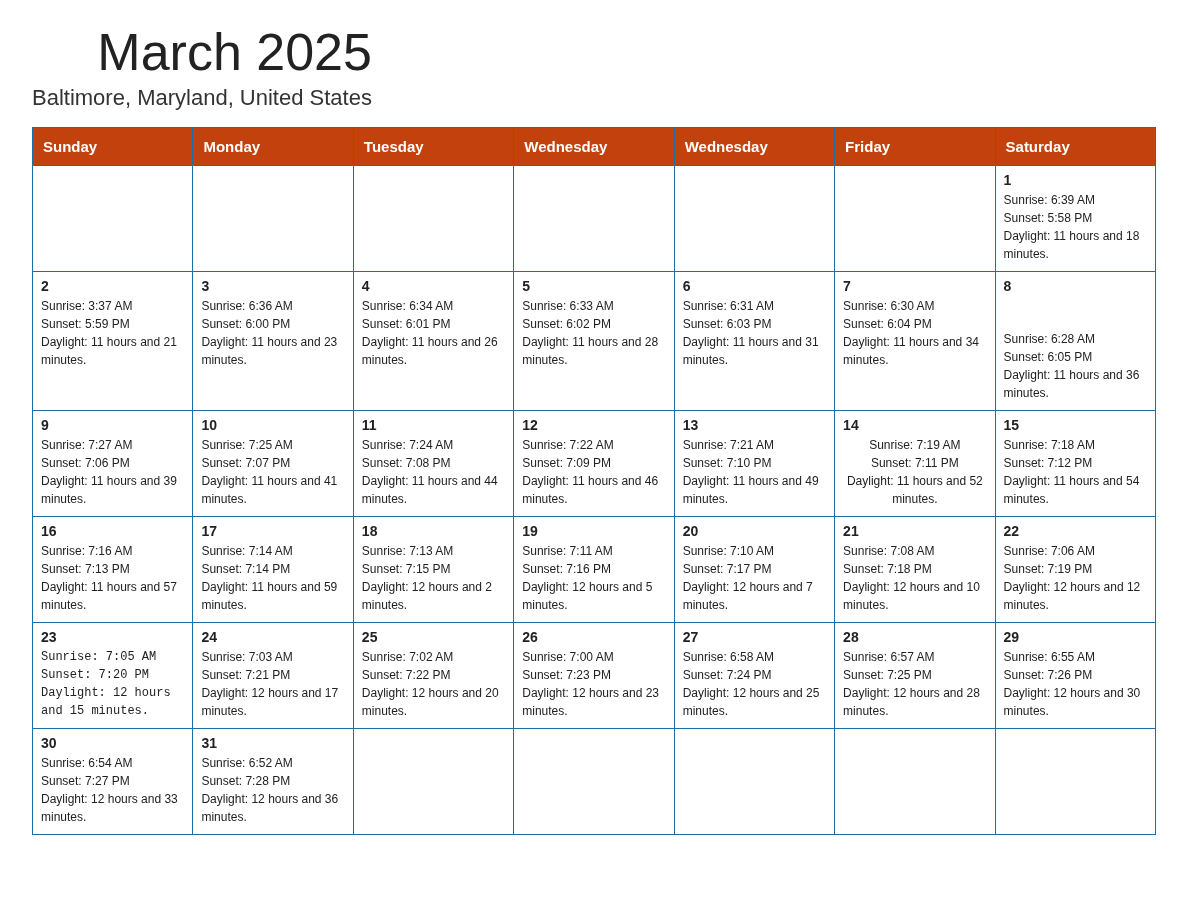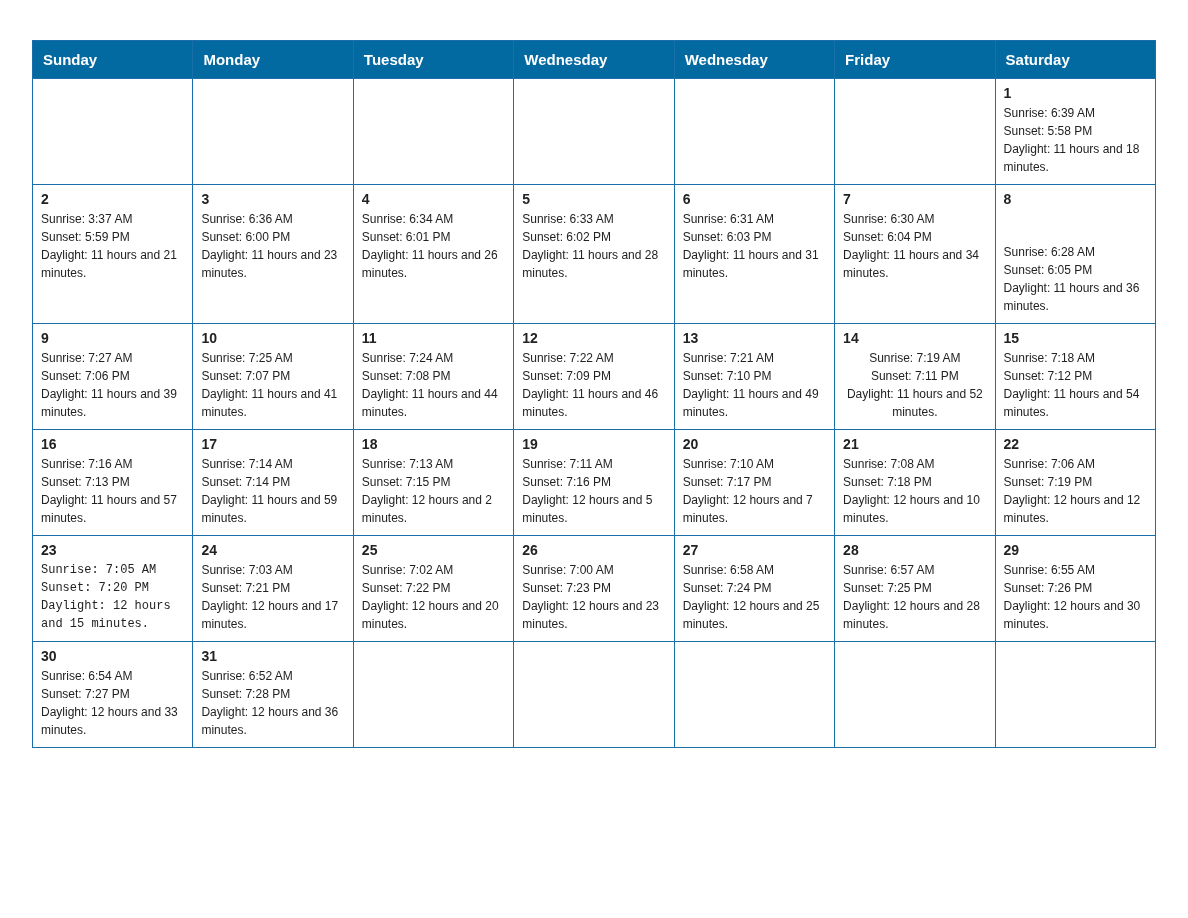--- a/index.html
+++ b/index.html
@@ -61,21 +61,21 @@
       font-weight: 400;
       color: #333;
       margin-top: 4px;
     }
     .calendar {
       width: 100%;
       border-collapse: collapse;
       border: 1px solid #1a6fa8;
     }
     .calendar th {
-      background-color: #0369a1;
+      background-color: #c2410c;
       color: #fff;
       font-size: 15px;
       font-weight: 600;
       padding: 10px 10px;
       text-align: left;
       border: 1px solid #1a6fa8;
     }
     .calendar td {
       width: 14.28%;
       vertical-align: top;
@@ -97,20 +97,24 @@
       line-height: 1.5;
     }
     .empty-cell {
       background: #fff;
     }
   </style>
 </head>
 <body>
 
 <div class="header">
+  <div class="title-block">
+    <h1>March 2025</h1>
+    <h2>Baltimore, Maryland, United States</h2>
+  </div>
 </div>
 
 <table class="calendar">
   <thead>
     <tr>
     <th>Sunday</th>
         <th>Monday</th>
         <th>Tuesday</th>
         <th>Wednesday</th>
         <th>Wednesday</th>

